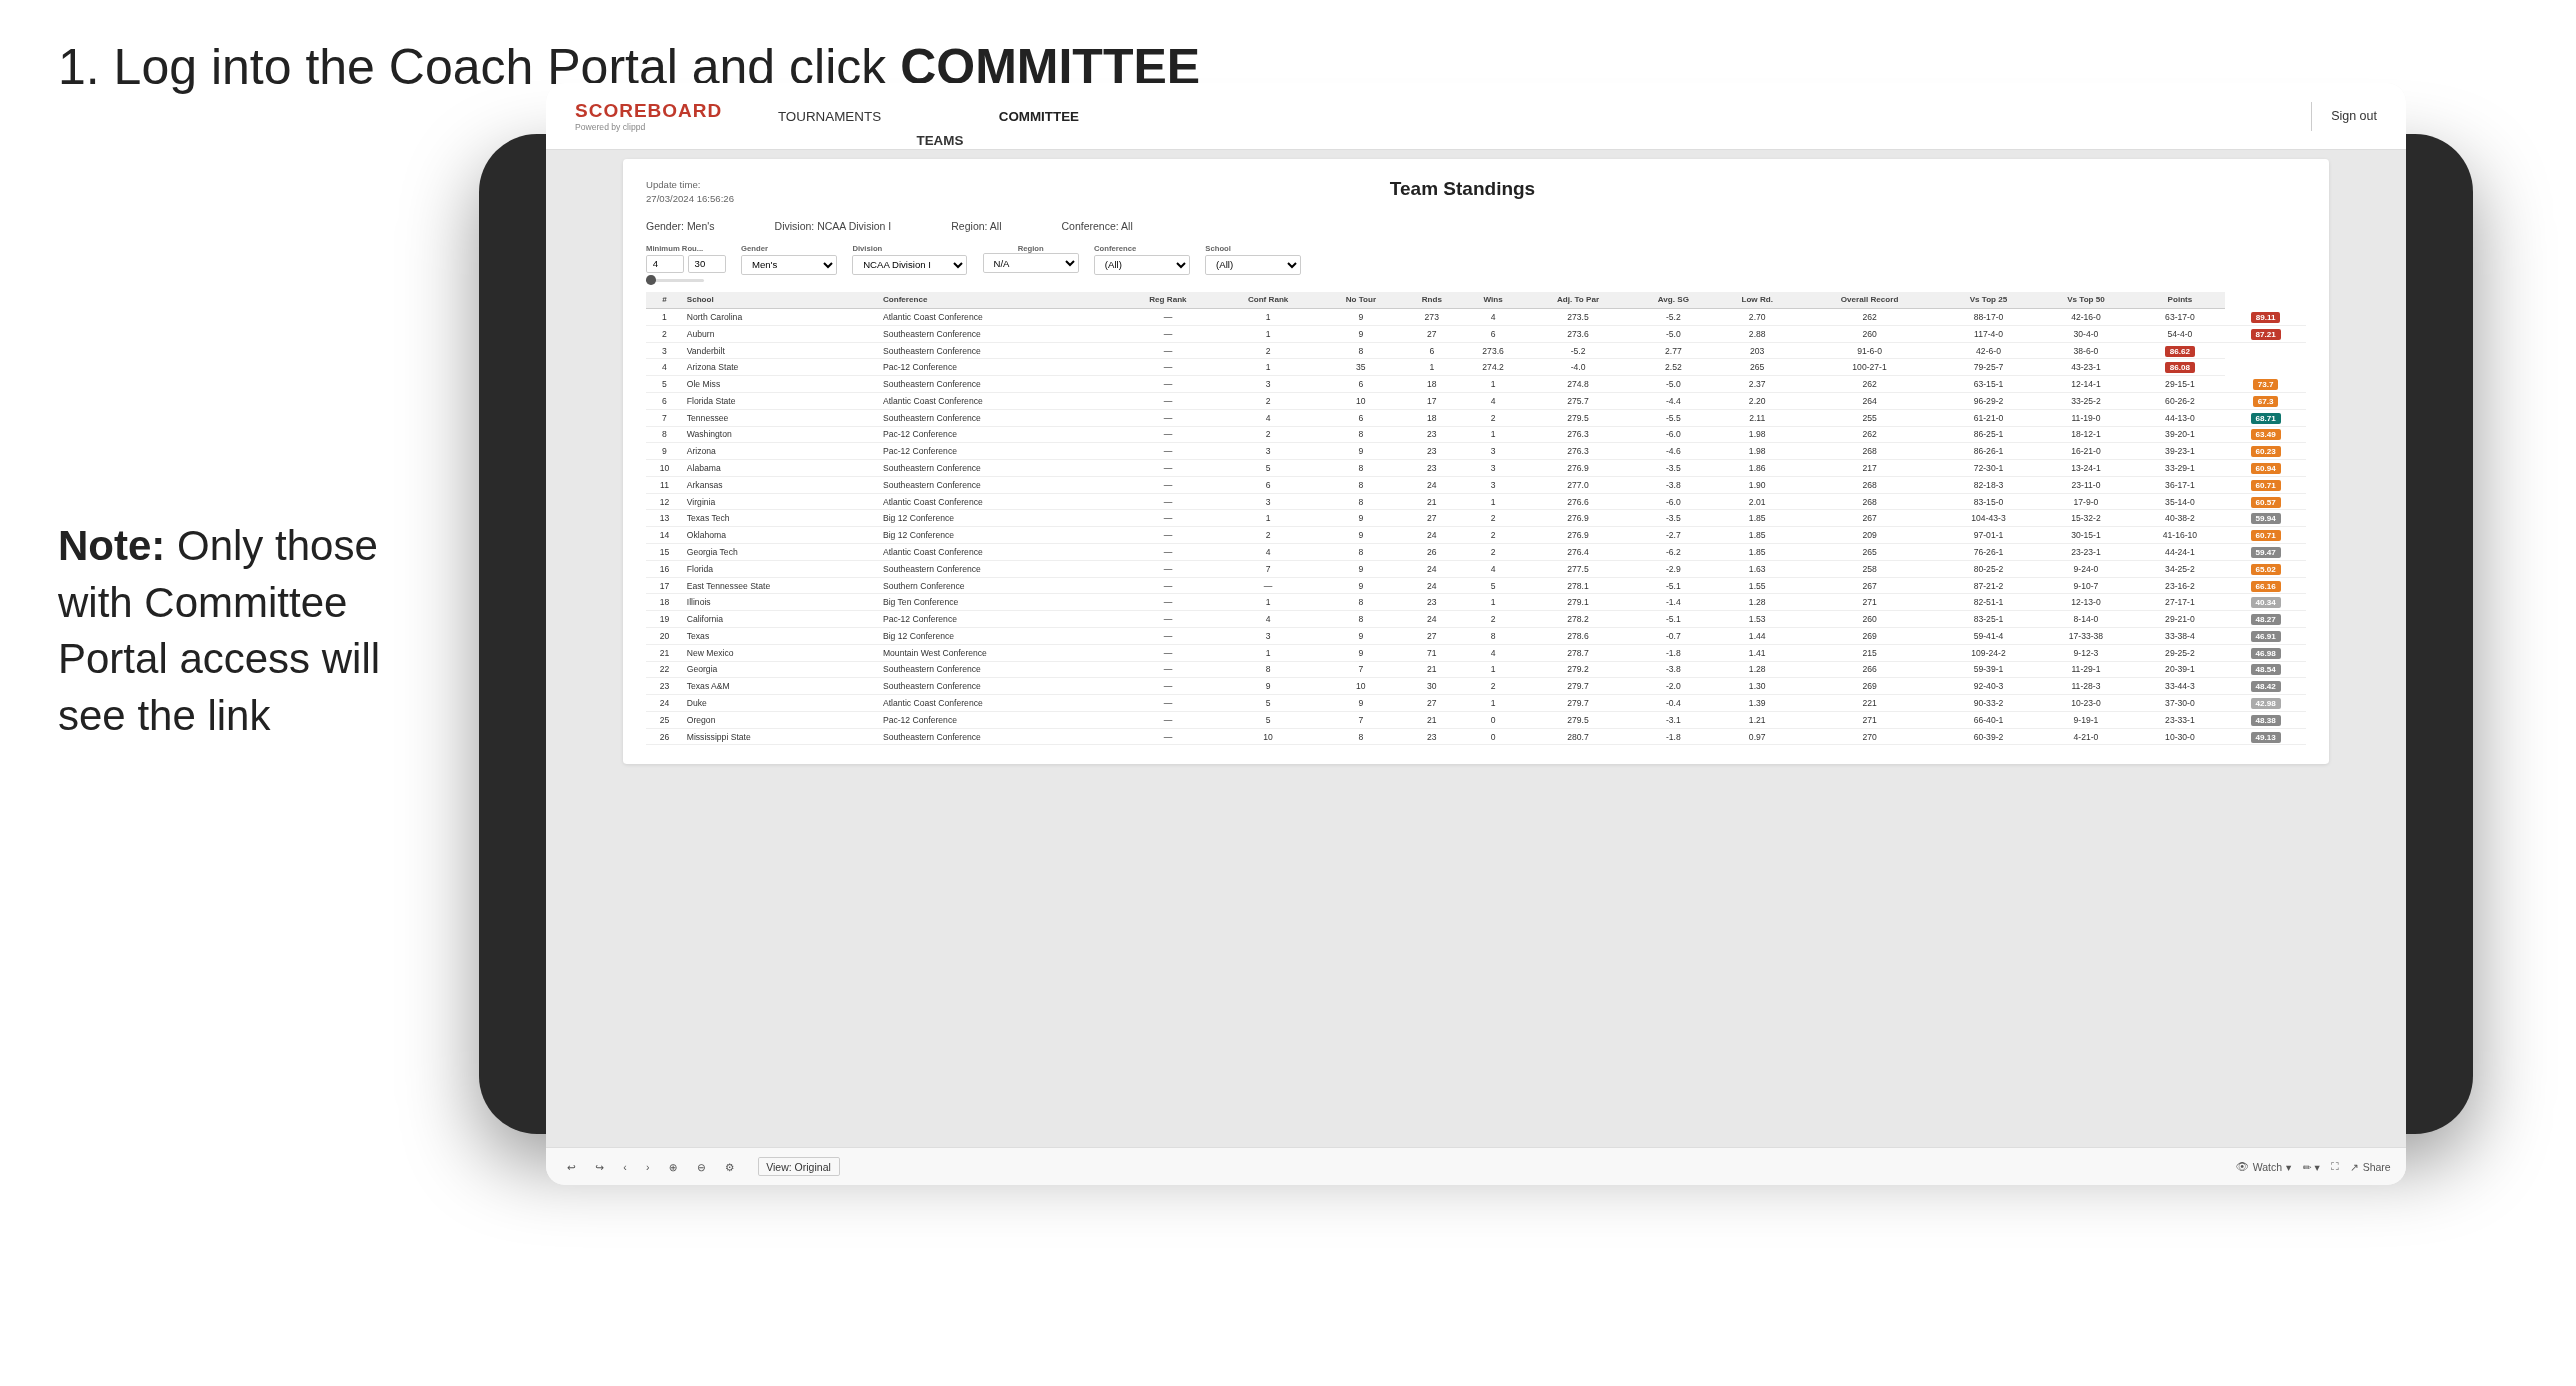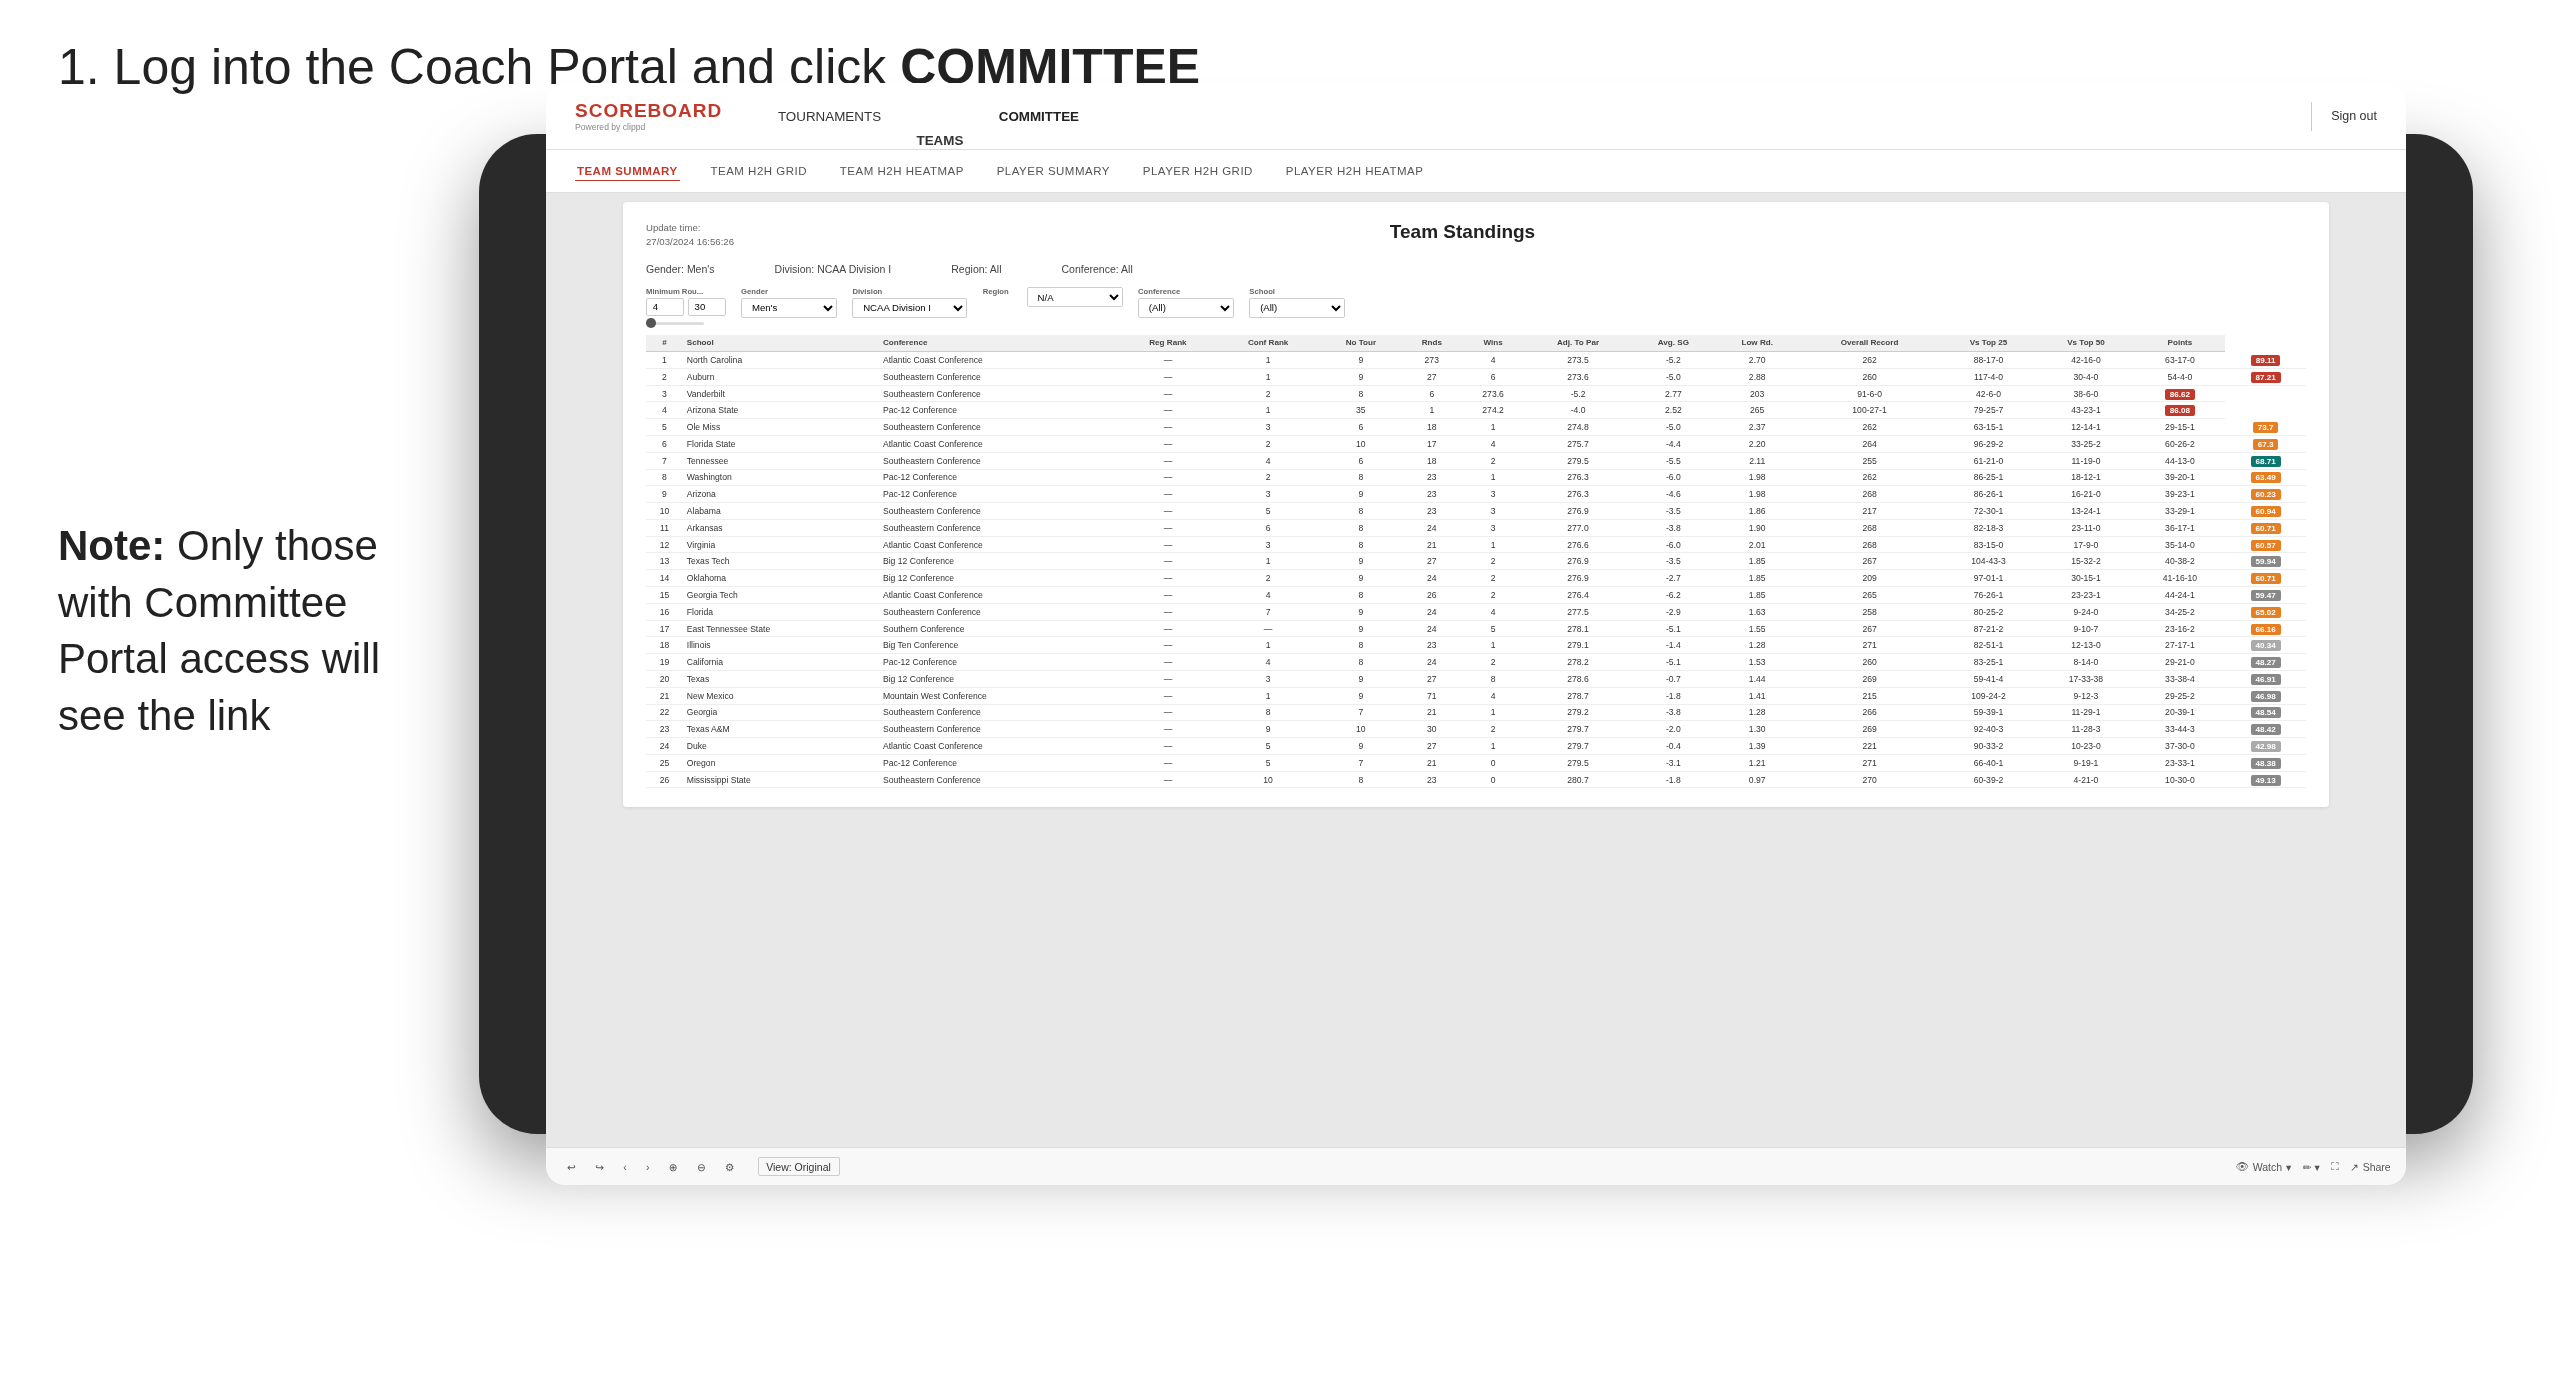--- a/index.html
+++ b/index.html
@@ -358,28 +358,20 @@
       </div>
       <div class="nav-items">
         <a class="nav-item">TOURNAMENTS</a>
         <a class="nav-item active">TEAMS</a>
         <a class="nav-item committee-item">COMMITTEE</a>
       </div>
       <div class="nav-divider"></div>
       <span class="sign-out">Sign out</span>
     </div>
 
-    <div class="sub-nav">
-      <span class="sub-nav-item active">TEAM SUMMARY</span>
-      <span class="sub-nav-item">TEAM H2H GRID</span>
-      <span class="sub-nav-item">TEAM H2H HEATMAP</span>
-      <span class="sub-nav-item">PLAYER SUMMARY</span>
-      <span class="sub-nav-item">PLAYER H2H GRID</span>
-      <span class="sub-nav-item">PLAYER H2H HEATMAP</span>
-    </div>
 
     <div class="main-content">
       <div class="panel">
 
         <div class="panel-header">
           <div class="update-time">
             <div>Update time:</div>
             <div>27/03/2024 16:56:26</div>
           </div>
           <div class="panel-title">Team Standings</div>
@@ -423,21 +415,21 @@
             <select class="control-select">
               <option>Men's</option>
             </select>
           </div>
           <div style="display:flex;flex-direction:column;gap:1.9px;">
             <span style="font-size:7.7px;color:#666;font-weight:600;">Division</span>
             <select class="control-select" style="width:115px;">
               <option>NCAA Division I</option>
             </select>
           </div>
-          <div style="display:flex;flex-direction:row;gap:18px;">
+          <div style="display:flex;flex-direction:column;gap:0;align-items:center;">
             <span style="font-size:7.7px;color:#666;font-weight:600;">Region</span>
             <select class="control-select">
               <option>N/A</option>
             </select>
           </div>
           <div style="display:flex;flex-direction:column;gap:1.9px;">
             <span style="font-size:7.7px;color:#666;font-weight:600;">Conference</span>
             <select class="control-select">
               <option>(All)</option>
             </select>

